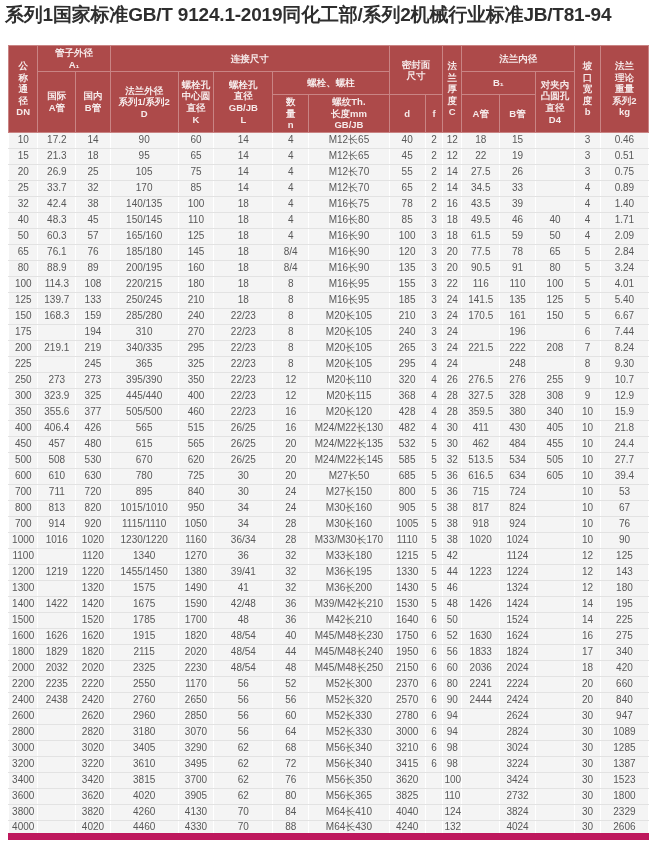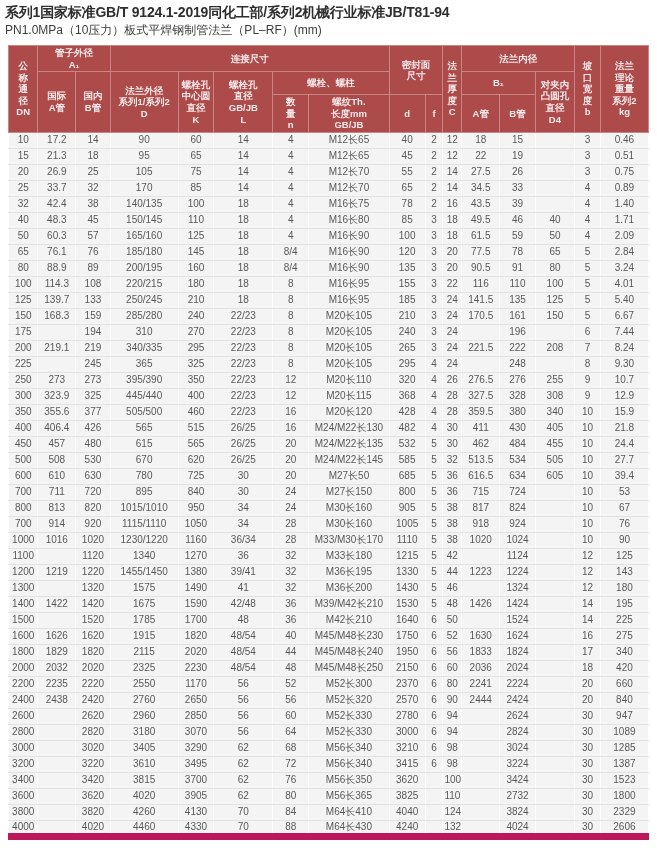--- a/index.html
+++ b/index.html
@@ -10,21 +10,21 @@
     --cell-text:#585858;
   }
   *{box-sizing:border-box;}
   html,body{margin:0;padding:0;}
   body{
     width:657px;height:860px;overflow:hidden;background:#ffffff;
     font-family:"Liberation Sans","DejaVu Sans",sans-serif;
   }
   .page{width:657px;height:860px;position:relative;}
   .title{
-    margin:3px 0 0 5px;font-size:14px;font-weight:bold;color:#2e2e2e;
+    margin:3px 0 0 5px;font-size:19px;font-weight:bold;color:#2e2e2e;
     letter-spacing:-0.2px;line-height:1.3;
   }
   .subtitle{
     margin:2px 0 0 5px;font-size:12px;font-weight:normal;color:#3d3d3d;line-height:1.25;
   }
   table.spec{
     position:absolute;left:8px;top:42px;width:641px;
     border-collapse:collapse;table-layout:fixed;
   }
   th{
@@ -45,21 +45,20 @@
     padding:0 1px;text-align:center;vertical-align:middle;
     white-space:nowrap;overflow:hidden;
   }
   tbody tr:last-child td{border-bottom:7px solid #be185d;text-align:center;}
 </style>
 </head>
 <body>
 
 <div class="page">
   <div class="title">系列1国家标准GB/T 9124.1-2019同化工部/系列2机械行业标准JB/T81-94</div>
-  <div class="subtitle">PN1.0MPa（10压力）板式平焊钢制管法兰（PL–RF）(mm)</div>
 
   <table class="spec">
     <colgroup>
       <col style="width:4.6%">
         <col style="width:5.9%">
         <col style="width:5.4%">
       <col style="width:10.6%">
         <col style="width:5.6%">
         <col style="width:9.2%">
       <col style="width:5.6%">

